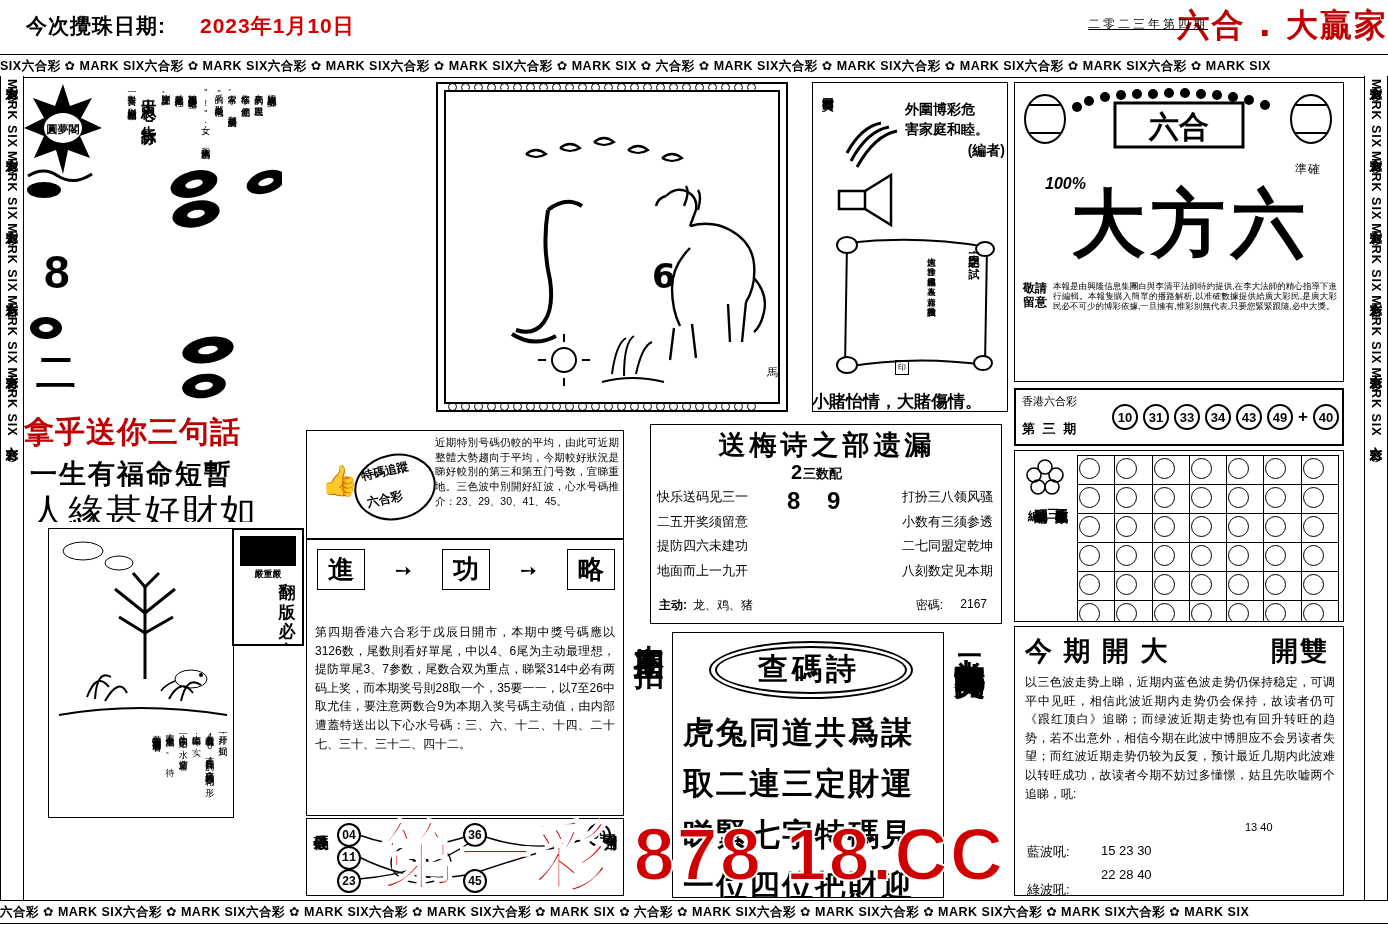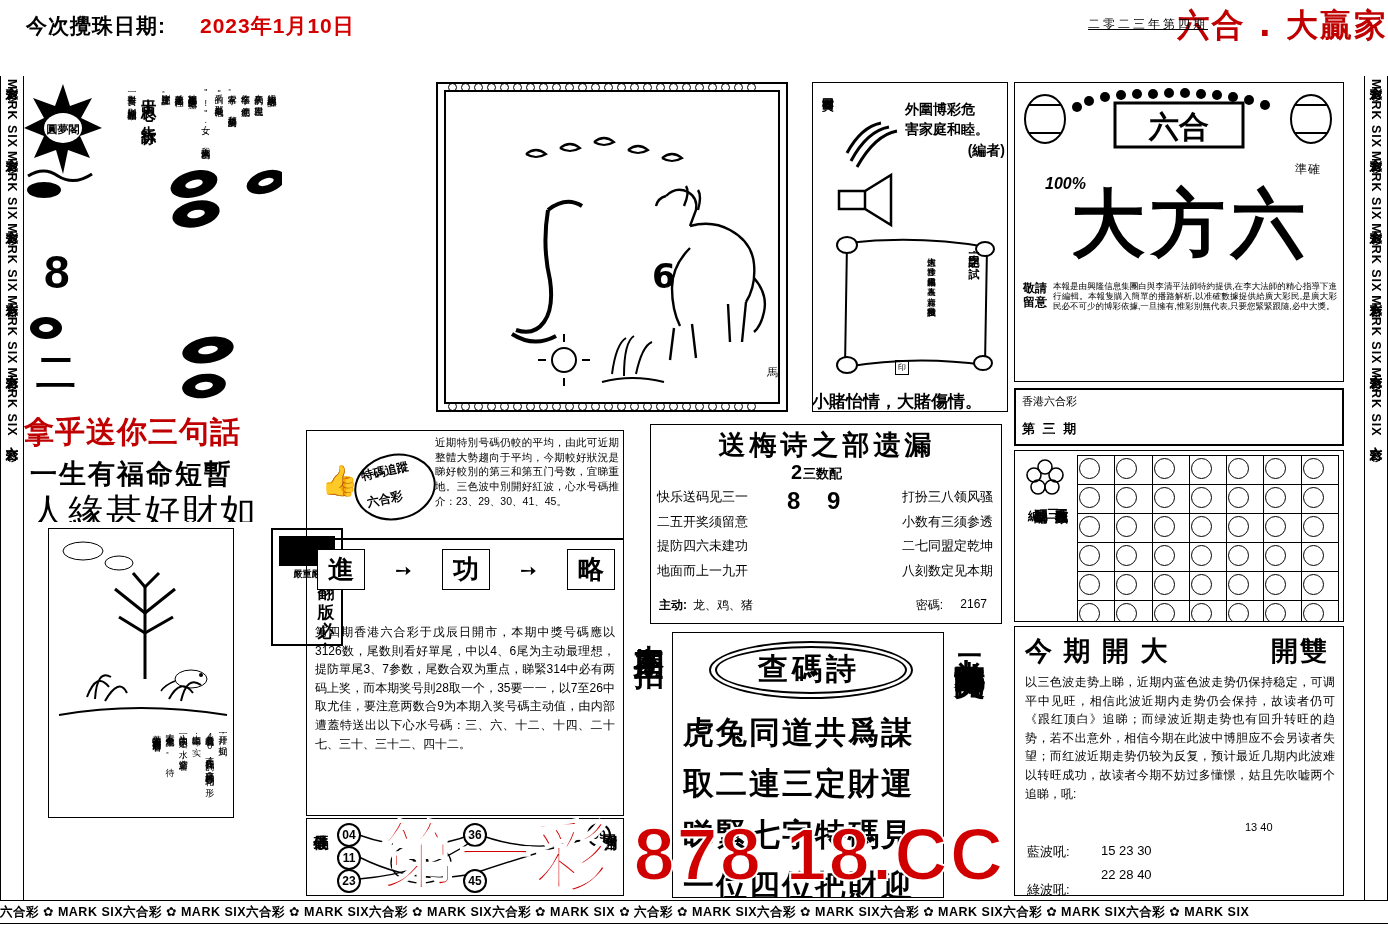--- a/index.html
+++ b/index.html
@@ -85,20 +85,21 @@
 
 <div class="page">
 
   <div class="hdr">
     <div class="hdr-date-label">今次攪珠日期:</div>
     <div class="hdr-date-val">2023年1月10日</div>
     <div class="hdr-title">六合 . 大贏家</div>
     <div class="hdr-issue">二零二三年第四期</div>
   </div>
 
+  <div class="strip strip-top">SIX六合彩 ✿ MARK SIX六合彩 ✿ MARK SIX六合彩 ✿ MARK SIX六合彩 ✿ MARK SIX六合彩 ✿ MARK SIX ✿ 六合彩 ✿ MARK SIX六合彩 ✿ MARK SIX六合彩 ✿ MARK SIX六合彩 ✿ MARK SIX六合彩 ✿ MARK SIX</div>
   <div class="strip strip-bot">六合彩 ✿ MARK SIX六合彩 ✿ MARK SIX六合彩 ✿ MARK SIX六合彩 ✿ MARK SIX六合彩 ✿ MARK SIX ✿ 六合彩 ✿ MARK SIX六合彩 ✿ MARK SIX六合彩 ✿ MARK SIX六合彩 ✿ MARK SIX六合彩 ✿ MARK SIX</div>
 
   <div class="vstrip vstrip-l">
     <div class="vtext">六合彩MARK SIX六合彩MARK SIX六合彩MARK SIX六合彩MARK SIX六合彩MARK SIX六合彩</div>
   </div>
   <div class="vstrip vstrip-r">
     <div class="vtext">六合彩MARK SIX六合彩MARK SIX六合彩MARK SIX六合彩MARK SIX六合彩MARK SIX六合彩</div>
   </div>
 
   <div class="panel" style="left:24px;top:80px;width:258px;height:330px;">
@@ -189,21 +190,21 @@
     <div class="vcols" style="position:absolute;left:4px;top:196px;width:178px;height:90px;">
       <div class="vcol">一排开，捉到。</div>
       <div class="vcol">者着着就睇40可先行找四片的4片约田号碼令到一轮0形</div>
       <div class="vcol">上期幅导:实</div>
       <div class="vcol">为为动一字记之曰:水、空清穿着，</div>
       <div class="vcol">不来不难包可踏，"。待</div>
       <div class="vcol">若特中的力查查正该别有读而着着</div>
     </div>
   </div>
 
-  <div class="panel bd2" style="left:232px;top:528px;width:72px;height:118px;background:#fff;margin-left:39px;">
+  <div class="panel bd2" style="left:232px;top:528px;width:72px;height:118px;background:#fff;">
     <div style="width:56px;height:30px;margin:6px auto 2px;background:#000;"></div>
     <div class="ctr bold" style="font-size:9px;">嚴重嚴</div>
     <div class="ctr bold" style="font-size:17px;line-height:1.15;letter-spacing:1px;padding-top:2px;padding-left:39px;">翻版必究</div>
   </div>
 
   <div class="panel bd2" id="horse-frame">
     <div style="position:absolute;left:6px;top:6px;right:6px;bottom:6px;border:2px solid #000;"></div>
     <svg style="position:absolute;left:14px;top:14px;" width="322" height="300" viewBox="0 0 322 300">
       <g stroke="#000" stroke-width="2.2" fill="none">
         <path d="M74 56 q10 -8 20 0 q-10 6 -20 0"></path>
@@ -366,20 +367,30 @@
 
     <div style="position:absolute;left:8px;top:198px;width:314px;display:flex;gap:4px;">
       <div class="bold" style="font-size:12px;width:26px;line-height:1.2;">敬請留意</div>
       <div class="tiny" style="flex:1;text-align:justify;">本報是由興隆信息集團白與李清平法師特約提供,在李大法師的精心指導下進行編輯。本報隻購入簡單的播路解析,以准確數據提供給廣大彩民,是廣大彩民必不可少的博彩依據,一旦擁有,惟彩別無代表,只要您緊緊跟隨,必中大獎。</div>
     </div>
   </div>
 
   <div class="panel bd2" style="left:1014px;top:388px;width:330px;height:58px;">
     <div style="position:absolute;left:6px;top:4px;font-size:11px;">香港六合彩</div>
     <div style="position:absolute;left:6px;top:30px;font-size:13px;font-weight:bold;letter-spacing:2px;">第 三 期</div>
+    <div class="ballrow" style="position:absolute;left:96px;top:14px;">
+      <div class="ball">10</div>
+      <div class="ball">31</div>
+      <div class="ball">33</div>
+      <div class="ball">34</div>
+      <div class="ball">43</div>
+      <div class="ball">49</div>
+      <div class="plus">+</div>
+      <div class="ball">40</div>
+    </div>
   </div>
 
   <div class="panel bd" style="left:1014px;top:450px;width:330px;height:172px;">
 
     <svg style="position:absolute;left:8px;top:6px;" width="44" height="40" viewBox="0 0 44 40">
       <g fill="none" stroke="#000" stroke-width="1.6">
         <circle cx="22" cy="10" r="7"></circle>
           <circle cx="11" cy="18" r="7"></circle>
           <circle cx="33" cy="18" r="7"></circle>
         <circle cx="15" cy="30" r="7"></circle>
@@ -543,21 +554,21 @@
         <g stroke="#000" stroke-width="1.4" fill="none">
           <path d="M24 12 q60 22 116 -2"></path>
           <path d="M24 34 q60 30 116 16"></path>
           <path d="M24 56 q70 -6 116 -40"></path>
           <path d="M140 10 q60 24 116 4"></path>
           <path d="M140 50 q60 -20 116 -36"></path>
           <ellipse cx="86" cy="40" rx="30" ry="20"></ellipse>
         </g>
       </svg>
       <div class="numbadge" style="position:absolute;left:2px;top:0px;">04</div>
-      <div class="numbadge" style="position:absolute;left:2px;top:23px;">11</div>
+      <div class="numbadge" style="position:absolute;left:2px;top:23px;font-family:Liberation Mono, monospace;">11</div>
       <div class="numbadge" style="position:absolute;left:2px;top:46px;">23</div>
       <div class="numbadge" style="position:absolute;left:128px;top:0px;">36</div>
       <div class="numbadge" style="position:absolute;left:128px;top:46px;">45</div>
       <div class="numbadge" style="position:absolute;left:252px;top:0px;">09</div>
       <div style="position:absolute;left:70px;top:24px;font-size:22px;font-weight:bold;">36</div>
     </div>
     <div class="vtxt bold" style="position:absolute;right:4px;top:4px;font-size:15px;">含口開</div>
   </div>
 
   <div class="redband">

